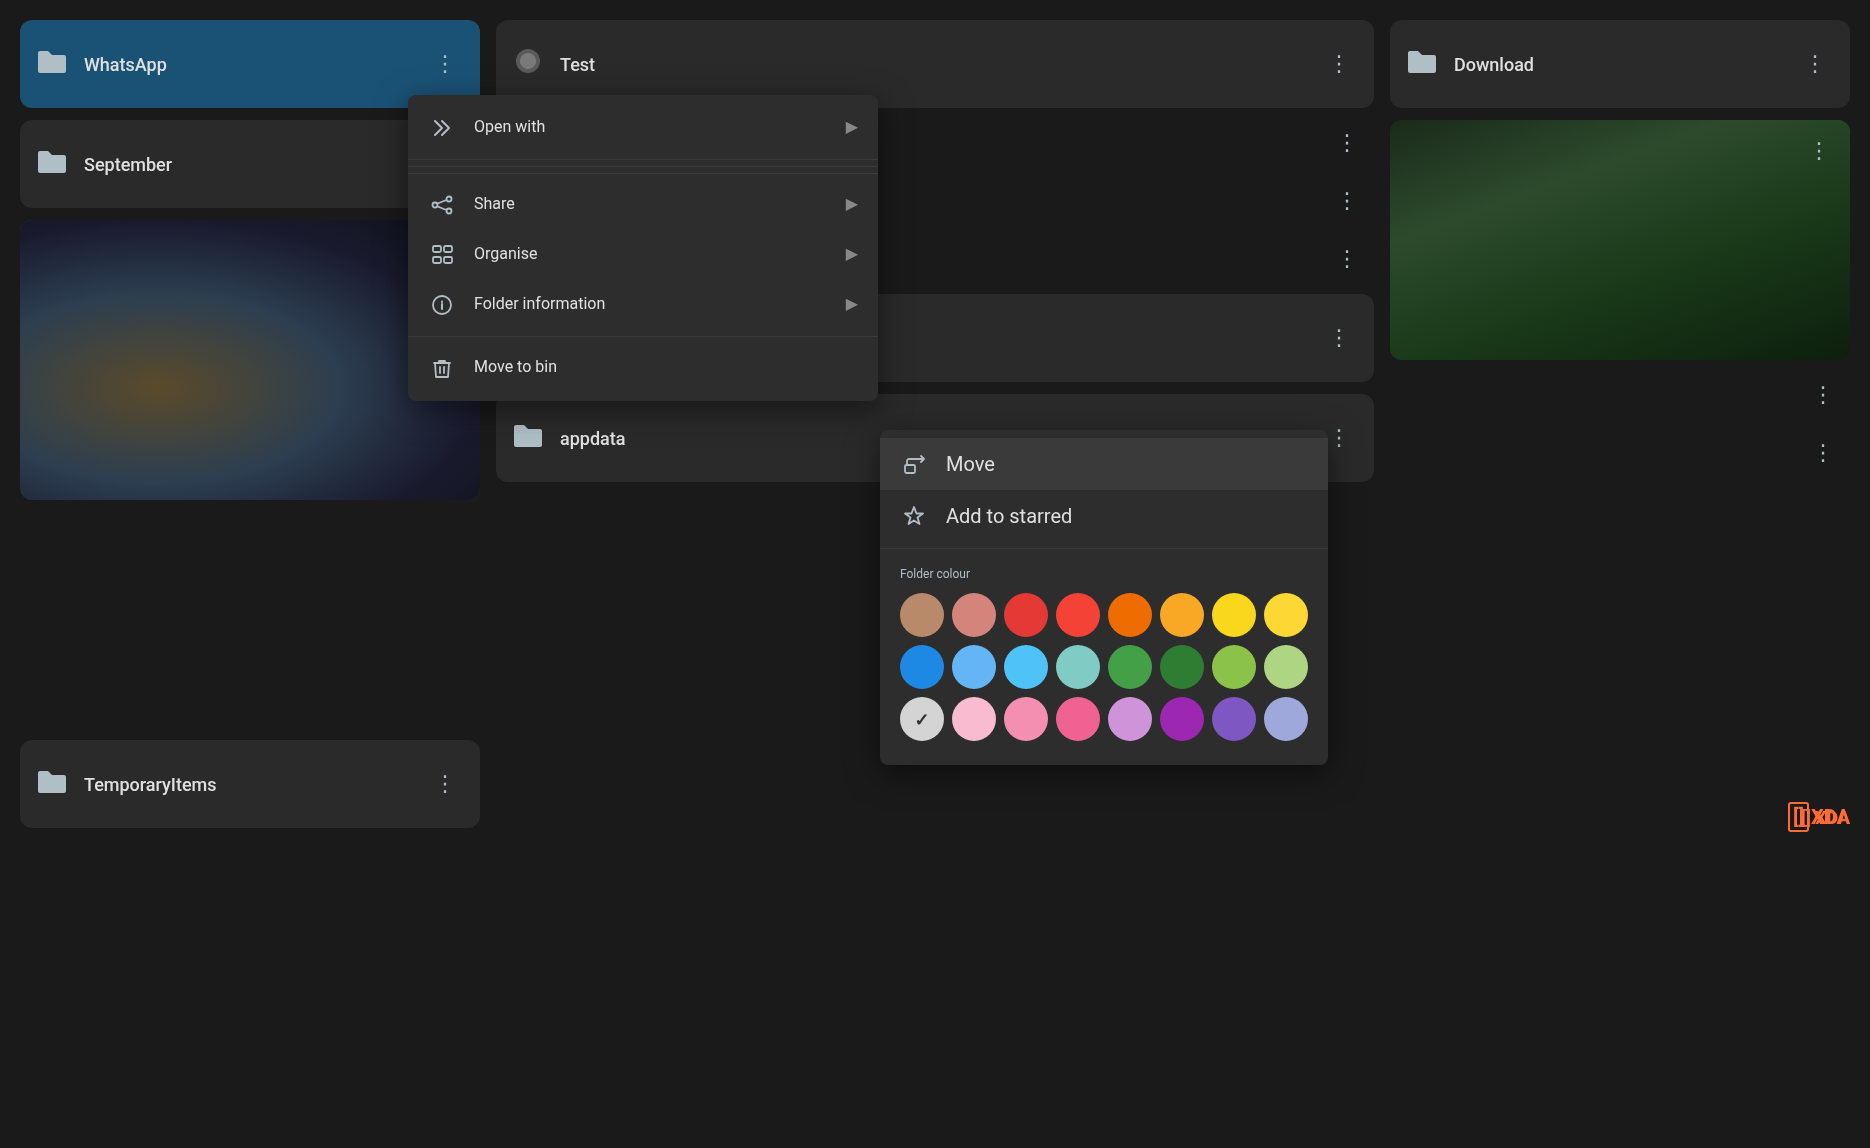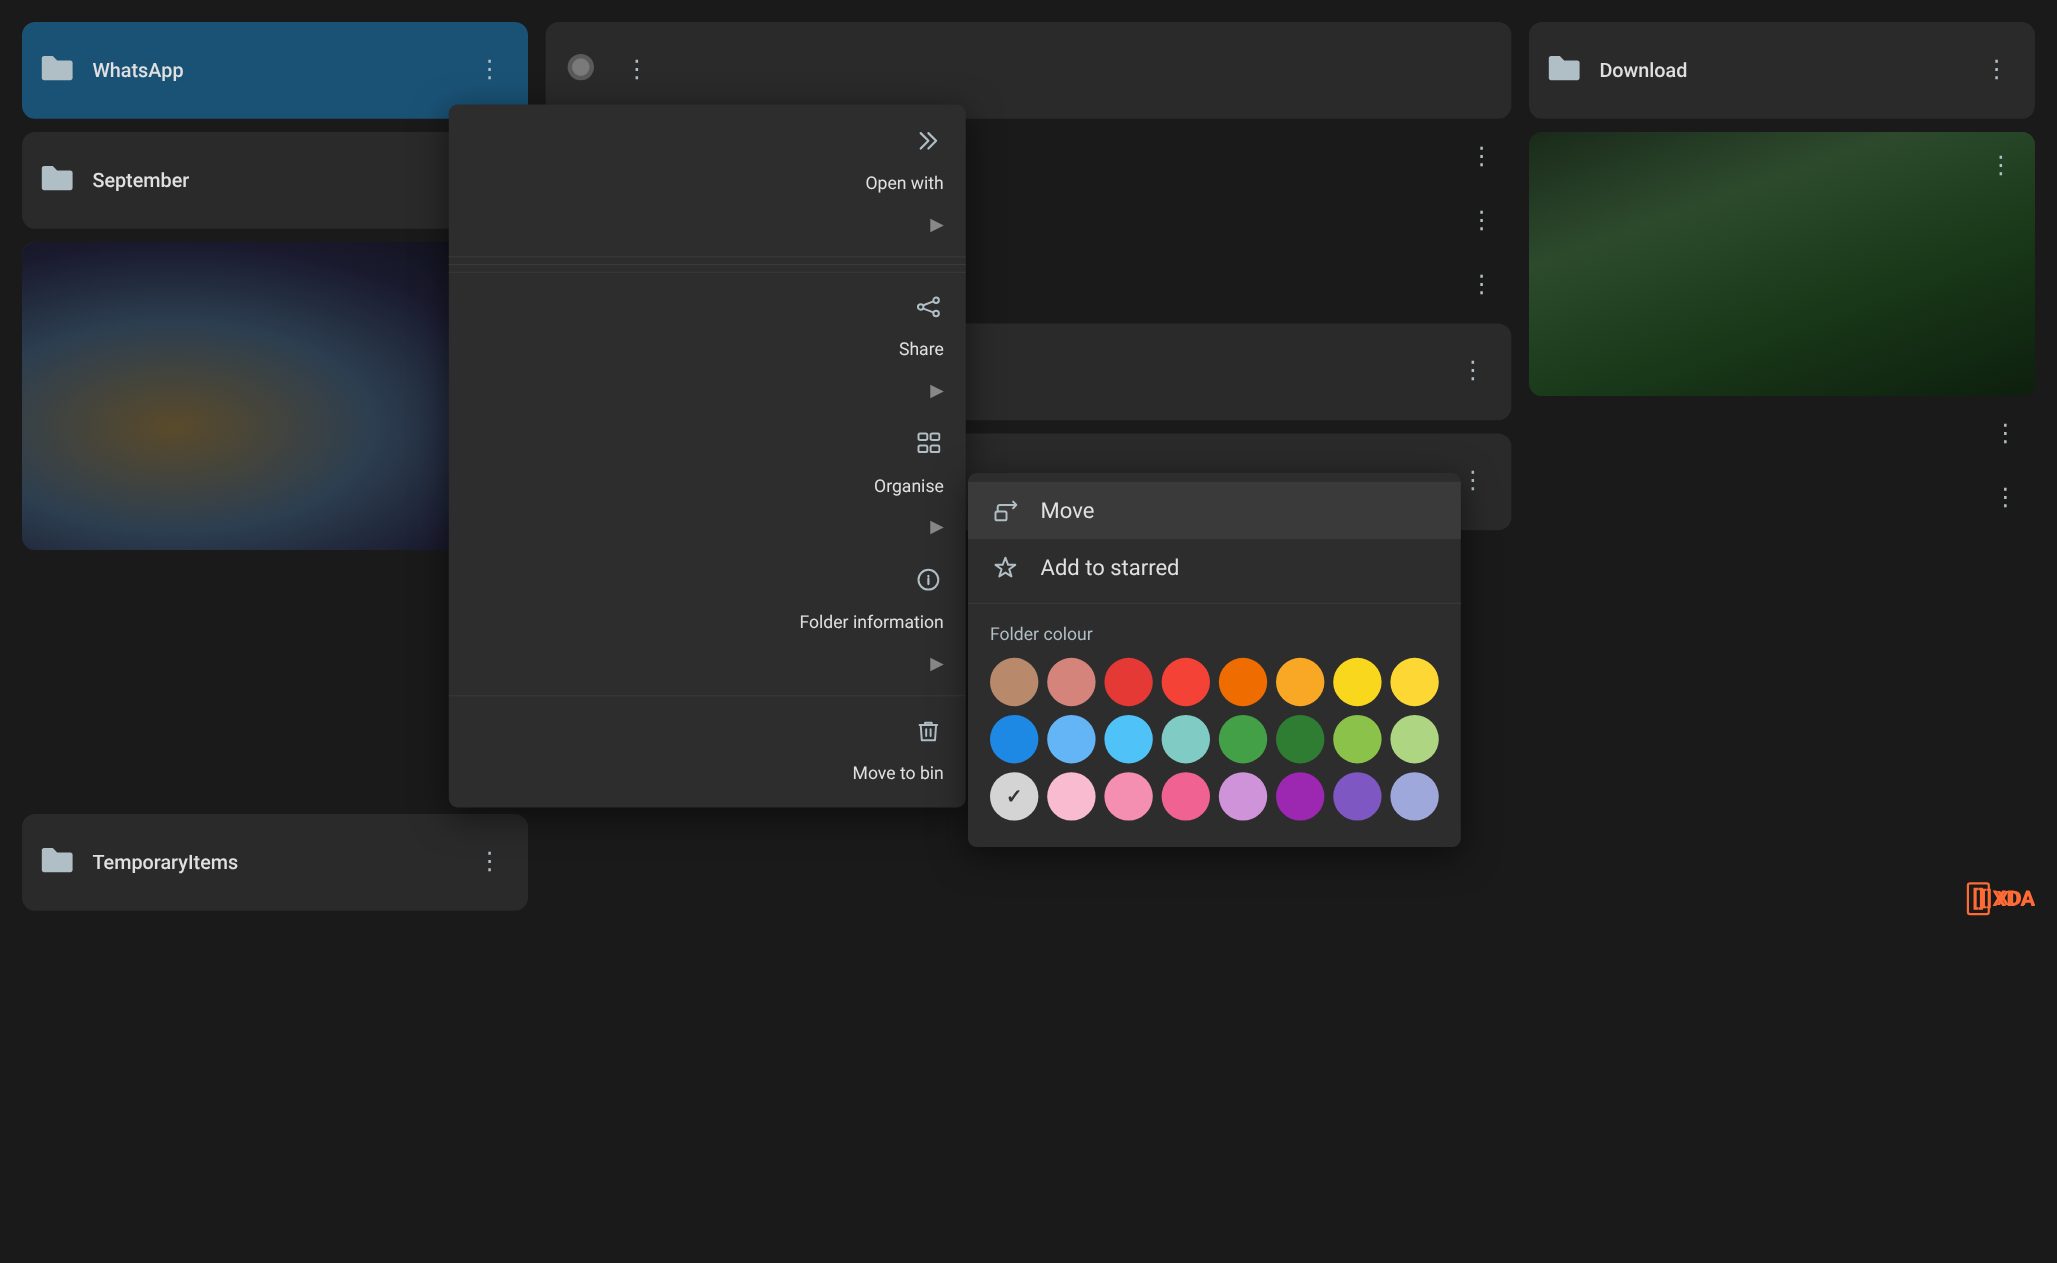--- a/index.html
+++ b/index.html
@@ -100,28 +100,27 @@
       min-width: 480px;
       z-index: 100;
       top: 95px;
       left: 410px;
       box-shadow: 0 8px 32px rgba(0,0,0,0.5);
       padding: 8px 0;
     }
 
     .menu-item {
       display: flex;
-      align-items: flex-end;
+      align-items: flex-start;
       padding: 14px 20px;
       cursor: pointer;
       color: #e0e0e0;
       font-size: 16px;
       gap: 18px;
       position: relative;
-      flex-direction: column;
     }
 
     .menu-item.disabled {
       color: #666;
       cursor: default;
     }
 
     .menu-item .menu-icon {
       font-size: 22px;
       color: #b0bec5;
@@ -191,21 +190,21 @@
       margin: 6px 0;
     }
 
     
     .folder-colour-section {
       padding: 12px 20px 16px;
     }
 
     .folder-colour-label {
       color: #b0bec5;
-      font-size: 16px;
+      font-size: 12px;
       margin-bottom: 12px;
     }
 
     .colour-grid {
       display: flex;
       flex-direction: column;
       gap: 8px;
     }
 
     .colour-row {
@@ -302,20 +301,21 @@
 
     <div class="column" style="position: relative;">
 
       <div class="folder-item">
         <div class="folder-icon">
           <svg width="32" height="28" viewBox="0 0 32 28" fill="none">
             <circle cx="16" cy="14" r="12" fill="#5a5a5a"></circle>
             <circle cx="16" cy="14" r="8" fill="#7a7a7a"></circle>
           </svg>
         </div>
+        <span class="folder-name">Test</span>
         <div class="three-dots-btn">⋮</div>
       </div>
 
       <div style="display: flex; justify-content: flex-end; padding: 4px 8px;">
         <div class="three-dots-btn" style="color:#b0bec5;">⋮</div>
       </div>
       <div style="display: flex; justify-content: flex-end; padding: 4px 8px;">
         <div class="three-dots-btn" style="color:#b0bec5;">⋮</div>
       </div>
       <div style="display: flex; justify-content: flex-end; padding: 4px 8px;">

